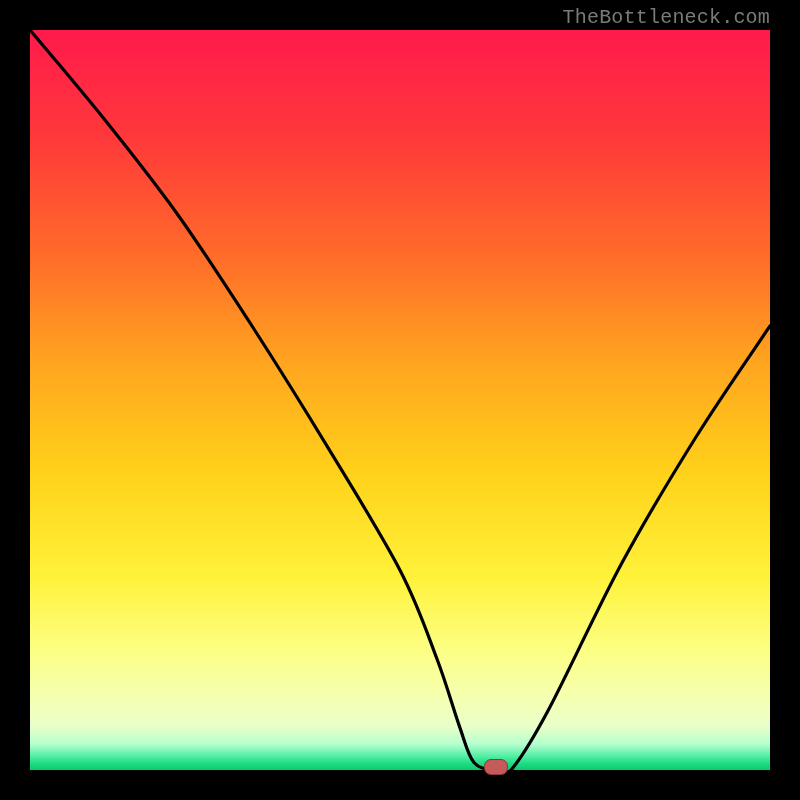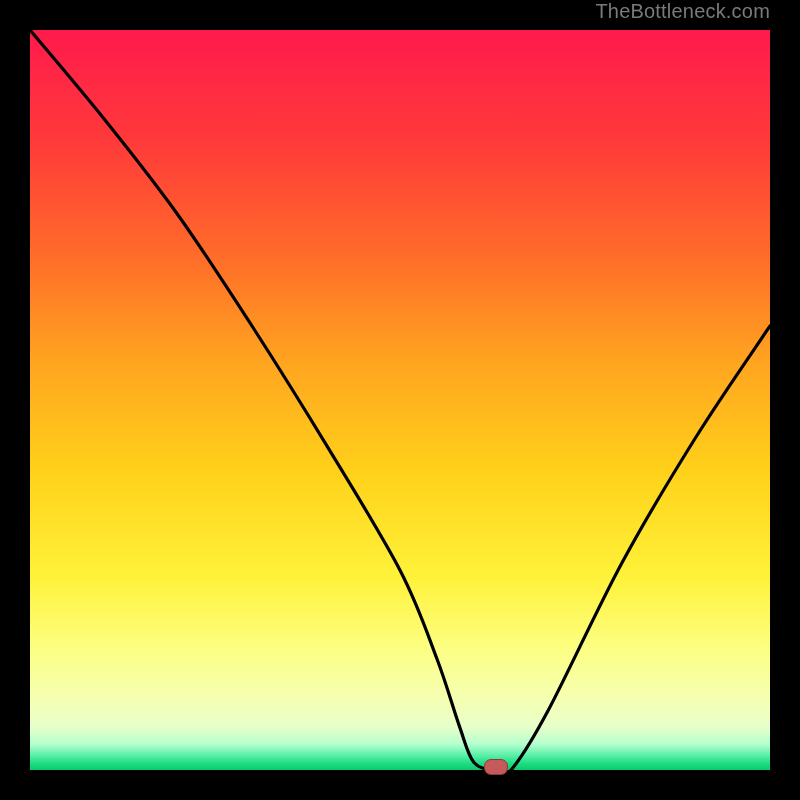--- a/index.html
+++ b/index.html
@@ -50,23 +50,23 @@
     position: absolute;
     width: 22px;
     height: 14px;
     border-radius: 7px;
     background: #c55a5a;
     border: 1px solid #8e3a3a;
     transform: translate(-50%, -50%);
   }
   .watermark {
     position: absolute;
-    top: 0;
+    top: 6px;
     right: 30px;
-    font-family: Liberation Sans, sans-serif;
+    font-family: Liberation Mono, monospace;
     font-size: 20px;
     color: #7a7a7a;
     letter-spacing: 0.2px;
     user-select: none;
   }
 </style>
 </head>
 <body>
 
 <div class="frame">

